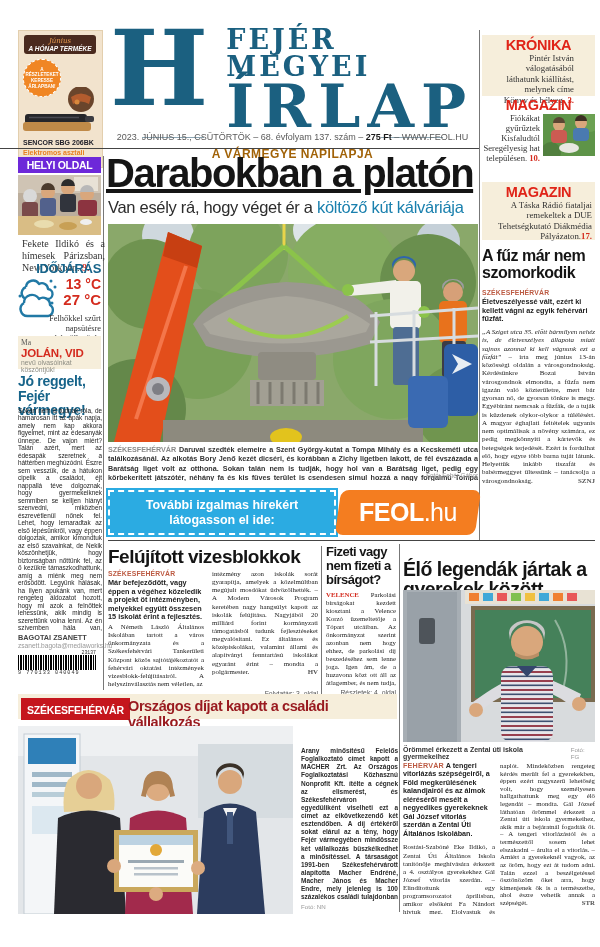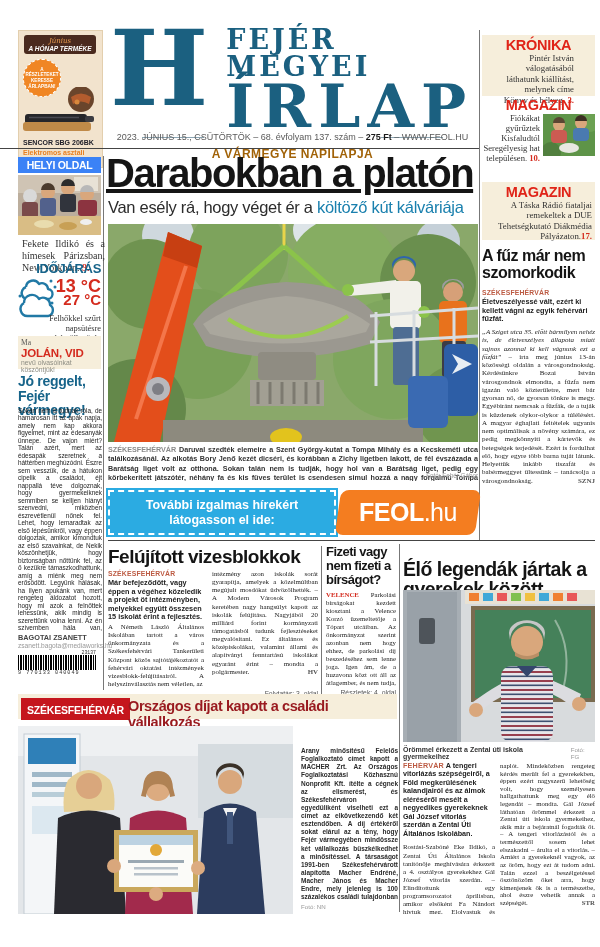--- a/index.html
+++ b/index.html
@@ -110,21 +110,21 @@
   </div>
 
   <div class="abs headline" style="left:482px;top:248px;width:113px;font-size:16px;line-height:1.05;">A fűz már nem szomorkodik</div>
   <div class="abs loc" style="left:482px;top:289px;">SZÉKESFEHÉRVÁR</div>
   <div class="abs lead" style="left:482px;top:298px;width:113px;">Életveszélyessé vált, ezért ki kellett vágni az egyik fehérvári fűzfát.</div>
   <div class="abs body-serif just" style="left:482px;top:328px;width:113px;height:190px;overflow:hidden;font-size:7px;">
     <span style="font-style:italic;">„A Sziget utca 35. előtt bármilyen nehéz is, de életveszélyes állapota miatt sajnos azonnal ki kell vágnunk ezt a fűzfát”</span><span> – írta meg június 13-án közösségi oldalán a városgondnokság. Kérdésünkre Bozai István városgondnok elmondta, a fűzfa nem igazán való közterületre, mert bár gyorsan nő, de gyorsan tönkre is megy. Egyébiránt nemcsak a fűzfák, de a tuják is küzdenek olykor-olykor a túlélésért. A magyar éghajlati feltételek ugyanis nem optimálisak a növény számára, ez pedig megkönnyíti a kártevők és betegségek terjedését. Ezért is fordulhat elő, hogy egyre több barna tuját látunk. Helyettük inkább tiszafát és babérmeggyet ültessünk – tanácsolja a városgondnokság.</span>
     <span class="byline">SZNJ</span>
   </div>
 
-  <div class="abs" style="left:18px;top:157px;width:83px;height:16px;background:#3b82f6;display:flex;align-items:center;justify-content:center;">
+  <div class="abs" style="left:18px;top:157px;width:83px;height:16px;background:#6d28d9;display:flex;align-items:center;justify-content:center;">
     <span style="color:#fff;font-weight:bold;font-size:10.5px;letter-spacing:-0.3px;">HELYI OLDAL</span>
   </div>
 
   <svg class="abs" style="left:18px;top:175px;" width="83" height="60" viewBox="0 0 83 60" preserveAspectRatio="none">
     <rect width="83" height="60" fill="#bcae9d"></rect>
     <rect width="83" height="18" fill="#cfc4b4"></rect>
     <rect x="56" y="2" width="24" height="14" fill="#e8e2d6"></rect>
     <circle cx="12" cy="21" r="7" fill="#d9d9d9"></circle>
       <rect x="4" y="27" width="16" height="16" rx="3" fill="#7a4a4a"></rect>
     <circle cx="30" cy="17" r="7" fill="#d9a77c"></circle>
@@ -151,21 +151,21 @@
       <path d="M10,31 a8,8 0 0 1 15,-4 a7,7 0 0 1 11,6 a6,6 0 0 1 -2,11 l-20,0 a7,7 0 0 1 -4,-13"></path>
     </g>
     <g fill="#2179a5">
       <circle cx="37" cy="9" r="1.5"></circle>
         <circle cx="41" cy="15" r="1.5"></circle>
         <circle cx="6" cy="24" r="1.5"></circle>
         <circle cx="38" cy="31" r="1.5"></circle>
     </g>
   </svg>
   <div class="abs rt b" style="left:18px;top:261px;width:83px;font-size:13px;color:#17648a;letter-spacing:-0.3px;">IDŐJÁRÁS</div>
-  <div class="abs rt b red" style="left:18px;top:276px;width:83px;font-size:18px;">13 °C</div>
+  <div class="abs rt b red" style="left:18px;top:276px;width:83px;font-size:14px;">13 °C</div>
   <div class="abs rt b red" style="left:18px;top:291px;width:83px;font-size:15px;">27 °C</div>
   <div class="abs rt serif" style="left:18px;top:314px;width:83px;font-size:8.4px;line-height:1.2;color:#333;">Felhőkkel szűrt napsütésre készülhetünk.</div>
 
   <div class="abs cream" style="left:18px;top:336px;width:83px;height:33px;padding:2px 3px;box-sizing:border-box;">
     <div class="serif" style="font-size:7.5px;color:#555;">Ma</div>
     <div class="b red" style="font-size:11.5px;letter-spacing:-0.2px;">JOLÁN, VID</div>
     <div style="font-size:6.8px;color:#8d8d83;">nevű olvasóinkat köszöntjük!</div>
   </div>
 
   <div class="abs b" style="left:18px;top:374px;width:83px;font-size:14px;line-height:1.05;color:#17648a;letter-spacing:-0.3px;">Jó reggelt, Fejér vármegye!</div>

